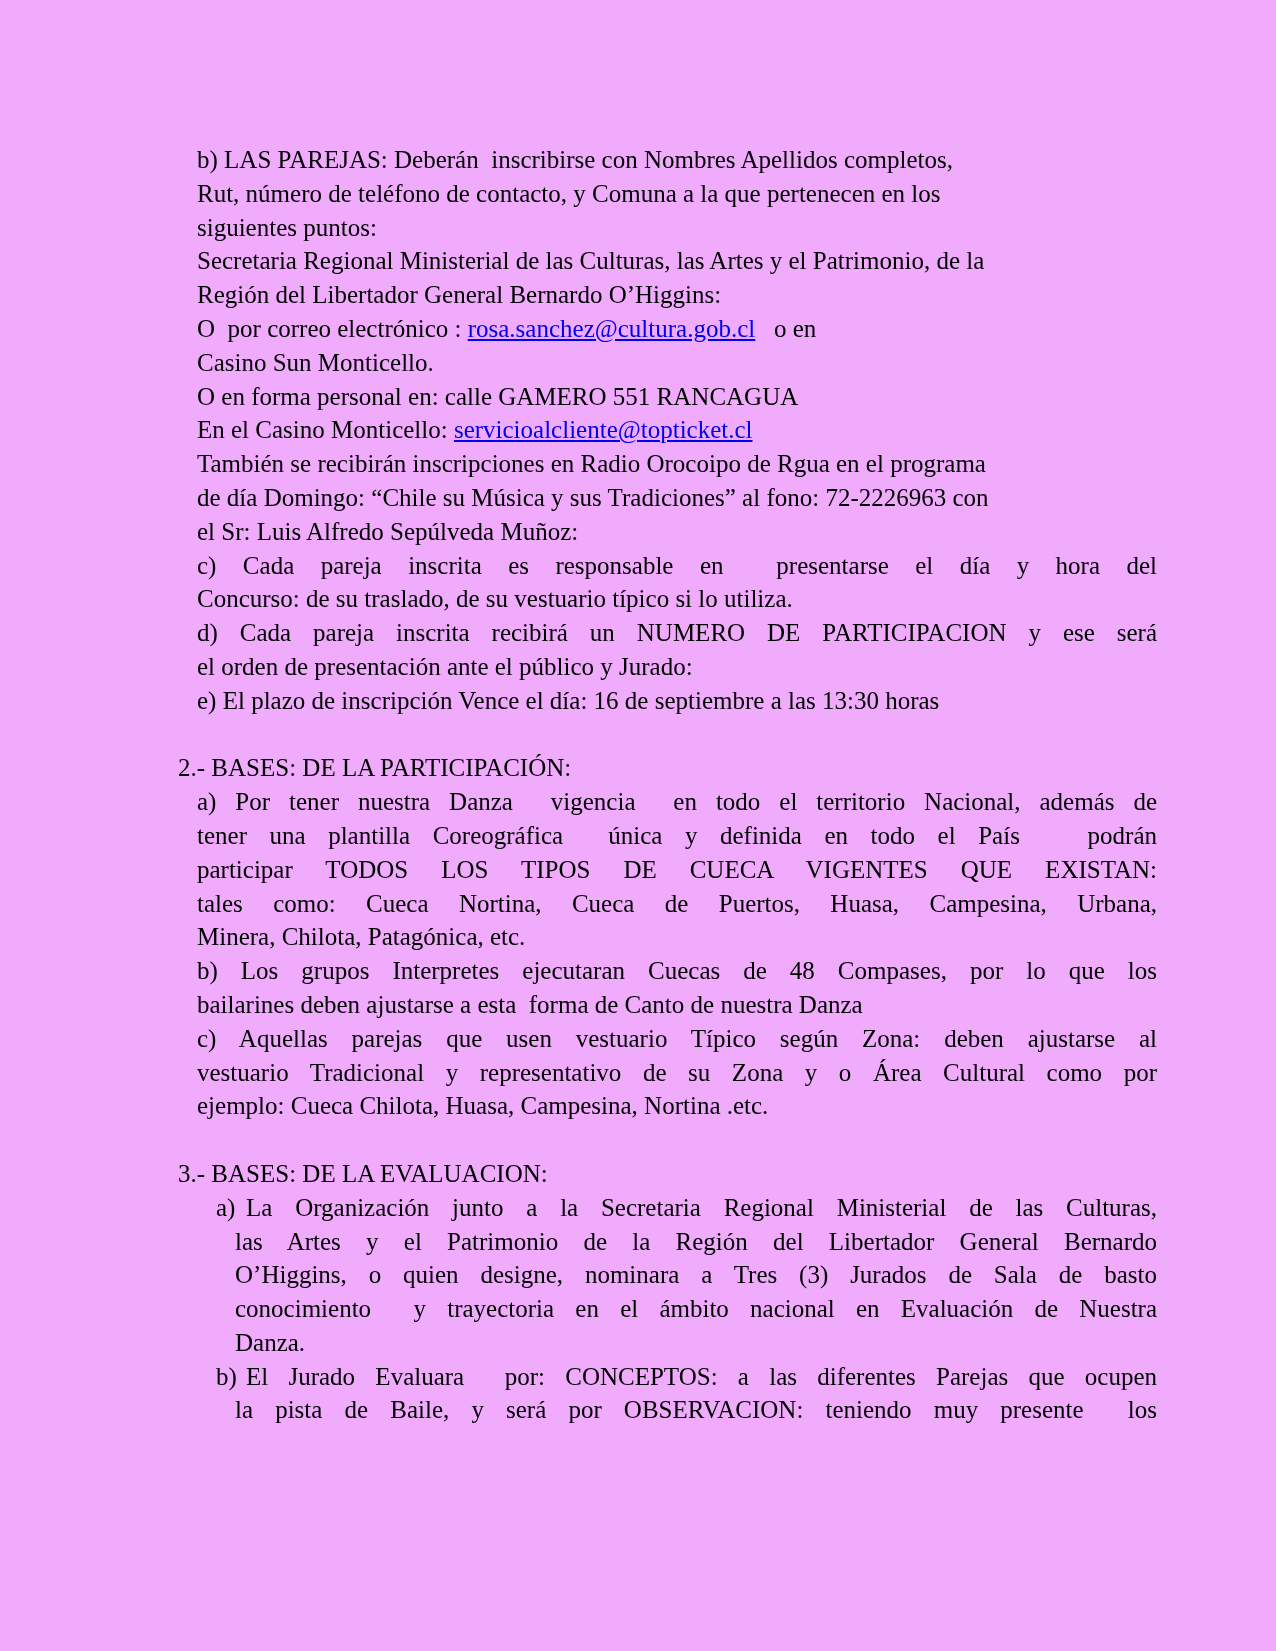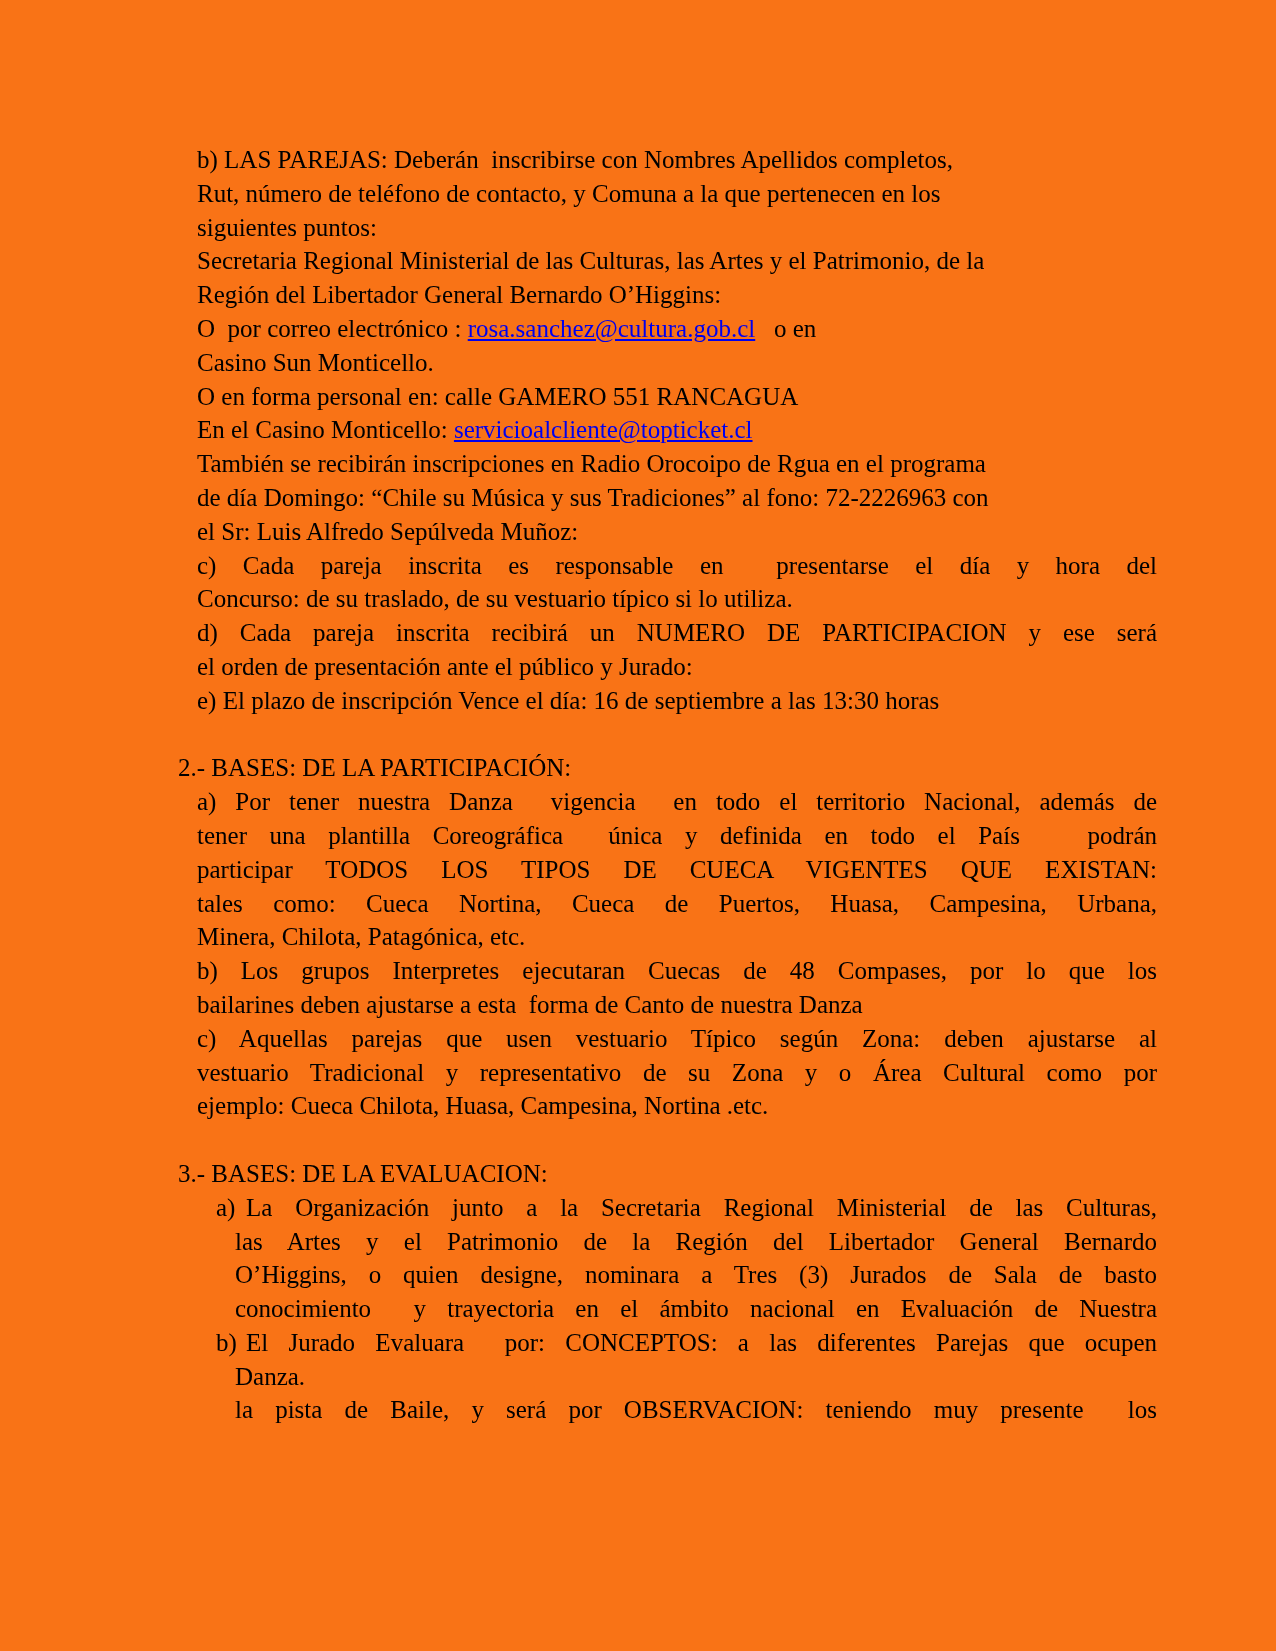--- a/index.html
+++ b/index.html
@@ -1,20 +1,20 @@
 <!DOCTYPE html>
 <html><head>
 <meta charset="utf-8">
 <style>
   html, body { margin: 0; padding: 0; background: #ffffff; }
   .page {
     position: relative;
     width: 1276px;
     height: 1651px;
-    background: #f97316;
+    background: #f0abfc;
     box-sizing: border-box;
     padding: 143px 119px 0 178px;
     font-family: "Liberation Serif", "DejaVu Serif", serif;
     font-size: 25px;
     line-height: 33.8px;
     color: #000000;
     overflow: hidden;
   }
   .line { white-space: normal; }
   .line.body  { margin-left: 19px; }
@@ -59,17 +59,17 @@
       <div class="line body"><span>bailarines deben ajustarse a esta&nbsp; forma de Canto de nuestra Danza</span></div>
       <div class="line body just"><span>c) Aquellas parejas que usen vestuario Típico según Zona: deben ajustarse al</span></div>
       <div class="line body just"><span>vestuario Tradicional y representativo de su Zona y o Área Cultural como por</span></div>
       <div class="line body"><span>ejemplo: Cueca Chilota, Huasa, Campesina, Nortina .etc.</span></div>
       <div class="gap"></div>
       <div class="line head"><span>3.- BASES: DE LA EVALUACION:</span></div>
       <div class="line hang1 just"><span class="marker">a)</span><span>La Organización junto a la Secretaria Regional Ministerial de las Culturas,</span></div>
       <div class="line hang2 just"><span>las Artes y el Patrimonio de la Región del Libertador General Bernardo</span></div>
       <div class="line hang2 just"><span>O’Higgins, o quien designe, nominara a Tres (3) Jurados de Sala de basto</span></div>
       <div class="line hang2 just"><span>conocimiento&nbsp; y trayectoria en el ámbito nacional en Evaluación de Nuestra</span></div>
+      <div class="line hang2"><span>Danza.</span></div>
       <div class="line hang1 just"><span class="marker">b)</span><span>El Jurado Evaluara&nbsp; por: CONCEPTOS: a las diferentes Parejas que ocupen</span></div>
-      <div class="line hang2"><span>Danza.</span></div>
       <div class="line hang2 just"><span>la pista de Baile, y será por OBSERVACION: teniendo muy presente&nbsp; los</span></div>
     </div>
 </div>
 
 </body></html>

